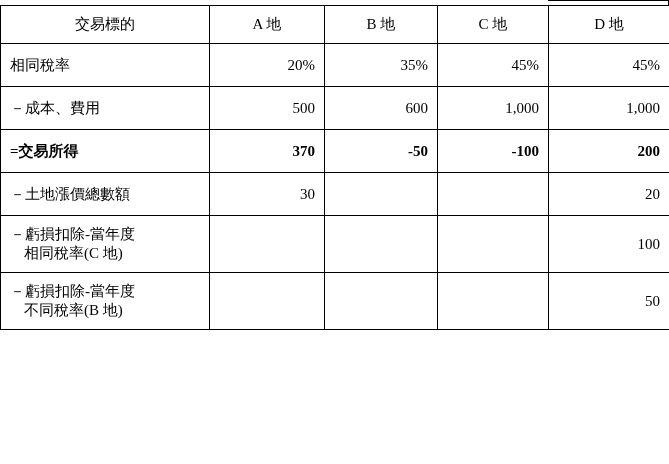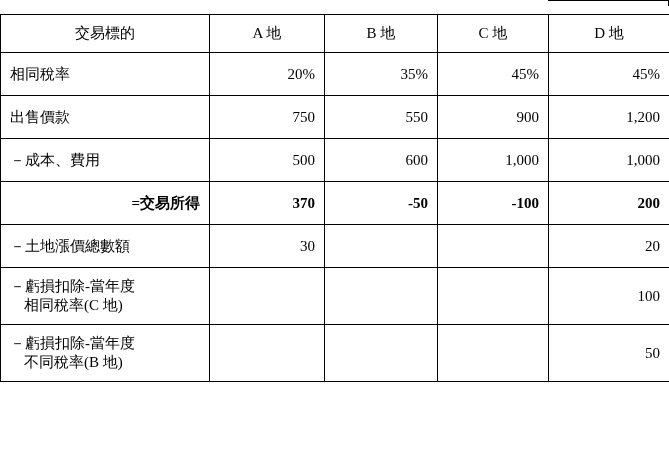--- a/index.html
+++ b/index.html
@@ -24,21 +24,21 @@
     top: 0;
     left: 548px;
     width: 121px;
     height: 6px;
     border-top: 1px solid #000;
     border-right: 1px solid #000;
     box-sizing: border-box;
   }
   table.tbl {
     position: absolute;
-    top: 14px;
+    top: 5px;
     left: 0px;
     width: 669px;
     border-collapse: collapse;
     table-layout: fixed;
   }
   table.tbl td {
     border: 1px solid #000000;
     font-size: 15px;
     padding: 0 9px;
     vertical-align: middle;
@@ -59,21 +59,21 @@
   .num {
     text-align: right;
   }
   .bold {
     font-weight: bold;
   }
   .r-head td { height: 37px; }
   .r-tax td { height: 42px; }
   .r-price td { height: 42px; }
   .r-cost td { height: 42px; }
-  .r-income td { height: 42px; text-align: right; }
+  .r-income td { height: 42px; }
   .r-land td { height: 42px; font-family: Liberation Serif, serif; }
   .r-lossC td { height: 56px; }
   .r-lossB td { height: 56px; }
   .r-final td { height: 42px; }
 
   .two-line {
     display: block;
   }
   .two-line .l1 { display: block; }
   .two-line .l2 { display: block; padding-left: 14px; }
@@ -103,27 +103,20 @@
       </tr>
 
       <tr class="r-tax">
         <td class="lbl">相同稅率</td>
         <td class="num">20%</td>
         <td class="num">35%</td>
         <td class="num">45%</td>
         <td class="num">45%</td>
       </tr>
 
-      <tr class="r-price">
-        <td class="lbl">出售價款</td>
-        <td class="num">750</td>
-        <td class="num">550</td>
-        <td class="num">900</td>
-        <td class="num">1,200</td>
-      </tr>
 
       <tr class="r-cost">
         <td class="lbl">－成本、費用</td>
         <td class="num">500</td>
         <td class="num">600</td>
         <td class="num">1,000</td>
         <td class="num">1,000</td>
       </tr>
 
       <tr class="r-income">

